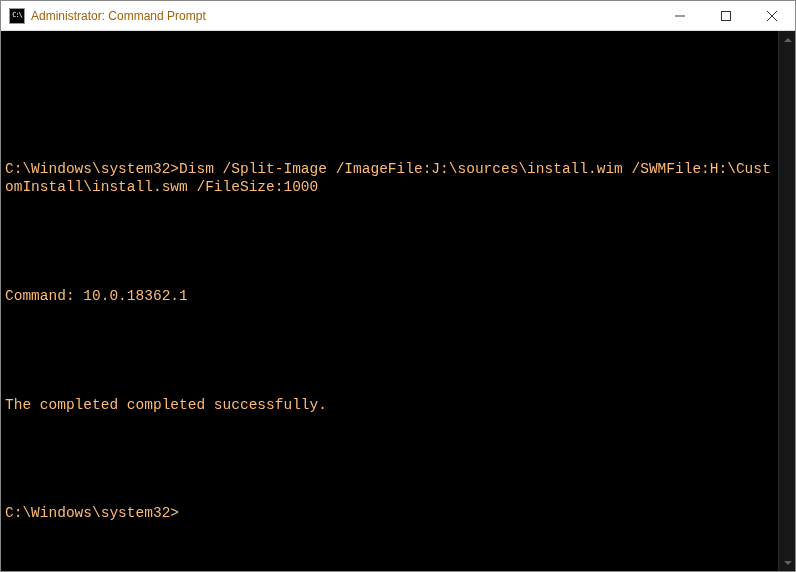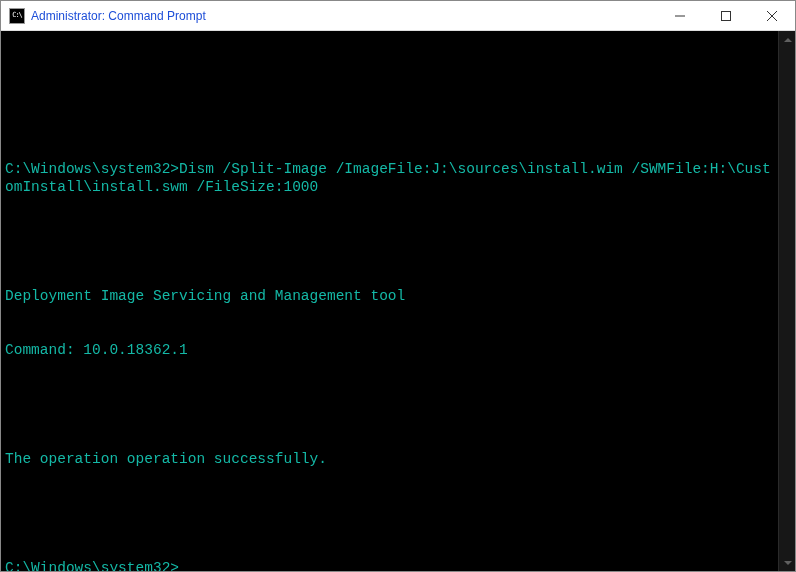--- a/index.html
+++ b/index.html
@@ -44,21 +44,21 @@
     }
     .titlebar-icon-inner {
       color: #fff;
       font-size: 7px;
       font-family: monospace;
       line-height: 1;
       letter-spacing: -1px;
     }
     .titlebar-text {
       font-size: 12px;
-      color: #1d4ed8;
+      color: #a16207;
       flex: 1;
     }
     .window-controls {
       display: flex;
       height: 100%;
     }
     .win-btn {
       width: 46px;
       height: 100%;
       display: flex;
@@ -66,21 +66,21 @@
       justify-content: center;
       color: #333;
     }
     .win-btn svg {
       width: 10px;
       height: 10px;
     }
     .terminal {
       flex: 1;
       background: #000;
-      color: #14b8a6;
+      color: #fdba74;
       font-family: Consolas, "Courier New", monospace;
       font-size: 14.5px;
       line-height: 1.25;
       padding: 2px 4px;
       overflow: hidden;
       position: relative;
       white-space: pre-wrap;
       word-break: break-all;
     }
     .terminal-content {
@@ -136,24 +136,23 @@
             <line x1="10" y1="0" x2="0" y2="10" stroke="currentColor" stroke-width="1"></line>
           </svg>
       </div>
     </div>
   </div>
   <div class="terminal">
     <div class="terminal-content">
       <div class="blank-line"></div>
       <div>C:\Windows\system32&gt;Dism /Split-Image /ImageFile:J:\sources\install.wim /SWMFile:H:\CustomInstall\install.swm /FileSize:1000</div>
       <div class="blank-line"></div>
-      <div>Deployment Image Servicing and Management tool</div>
       <div>Command: 10.0.18362.1</div>
       <div class="blank-line"></div>
-      <div>The operation operation successfully.</div>
+      <div>The completed completed successfully.</div>
       <div class="blank-line"></div>
       <div>C:\Windows\system32&gt;</div>
     </div>
     <div class="scrollbar">
       <div class="scroll-btn up">
         <svg width="8" height="4" viewBox="0 0 8 4">
             <polygon points="4,0 8,4 0,4" fill="currentColor"></polygon>
           </svg>
       </div>
       <div class="scroll-btn down">

